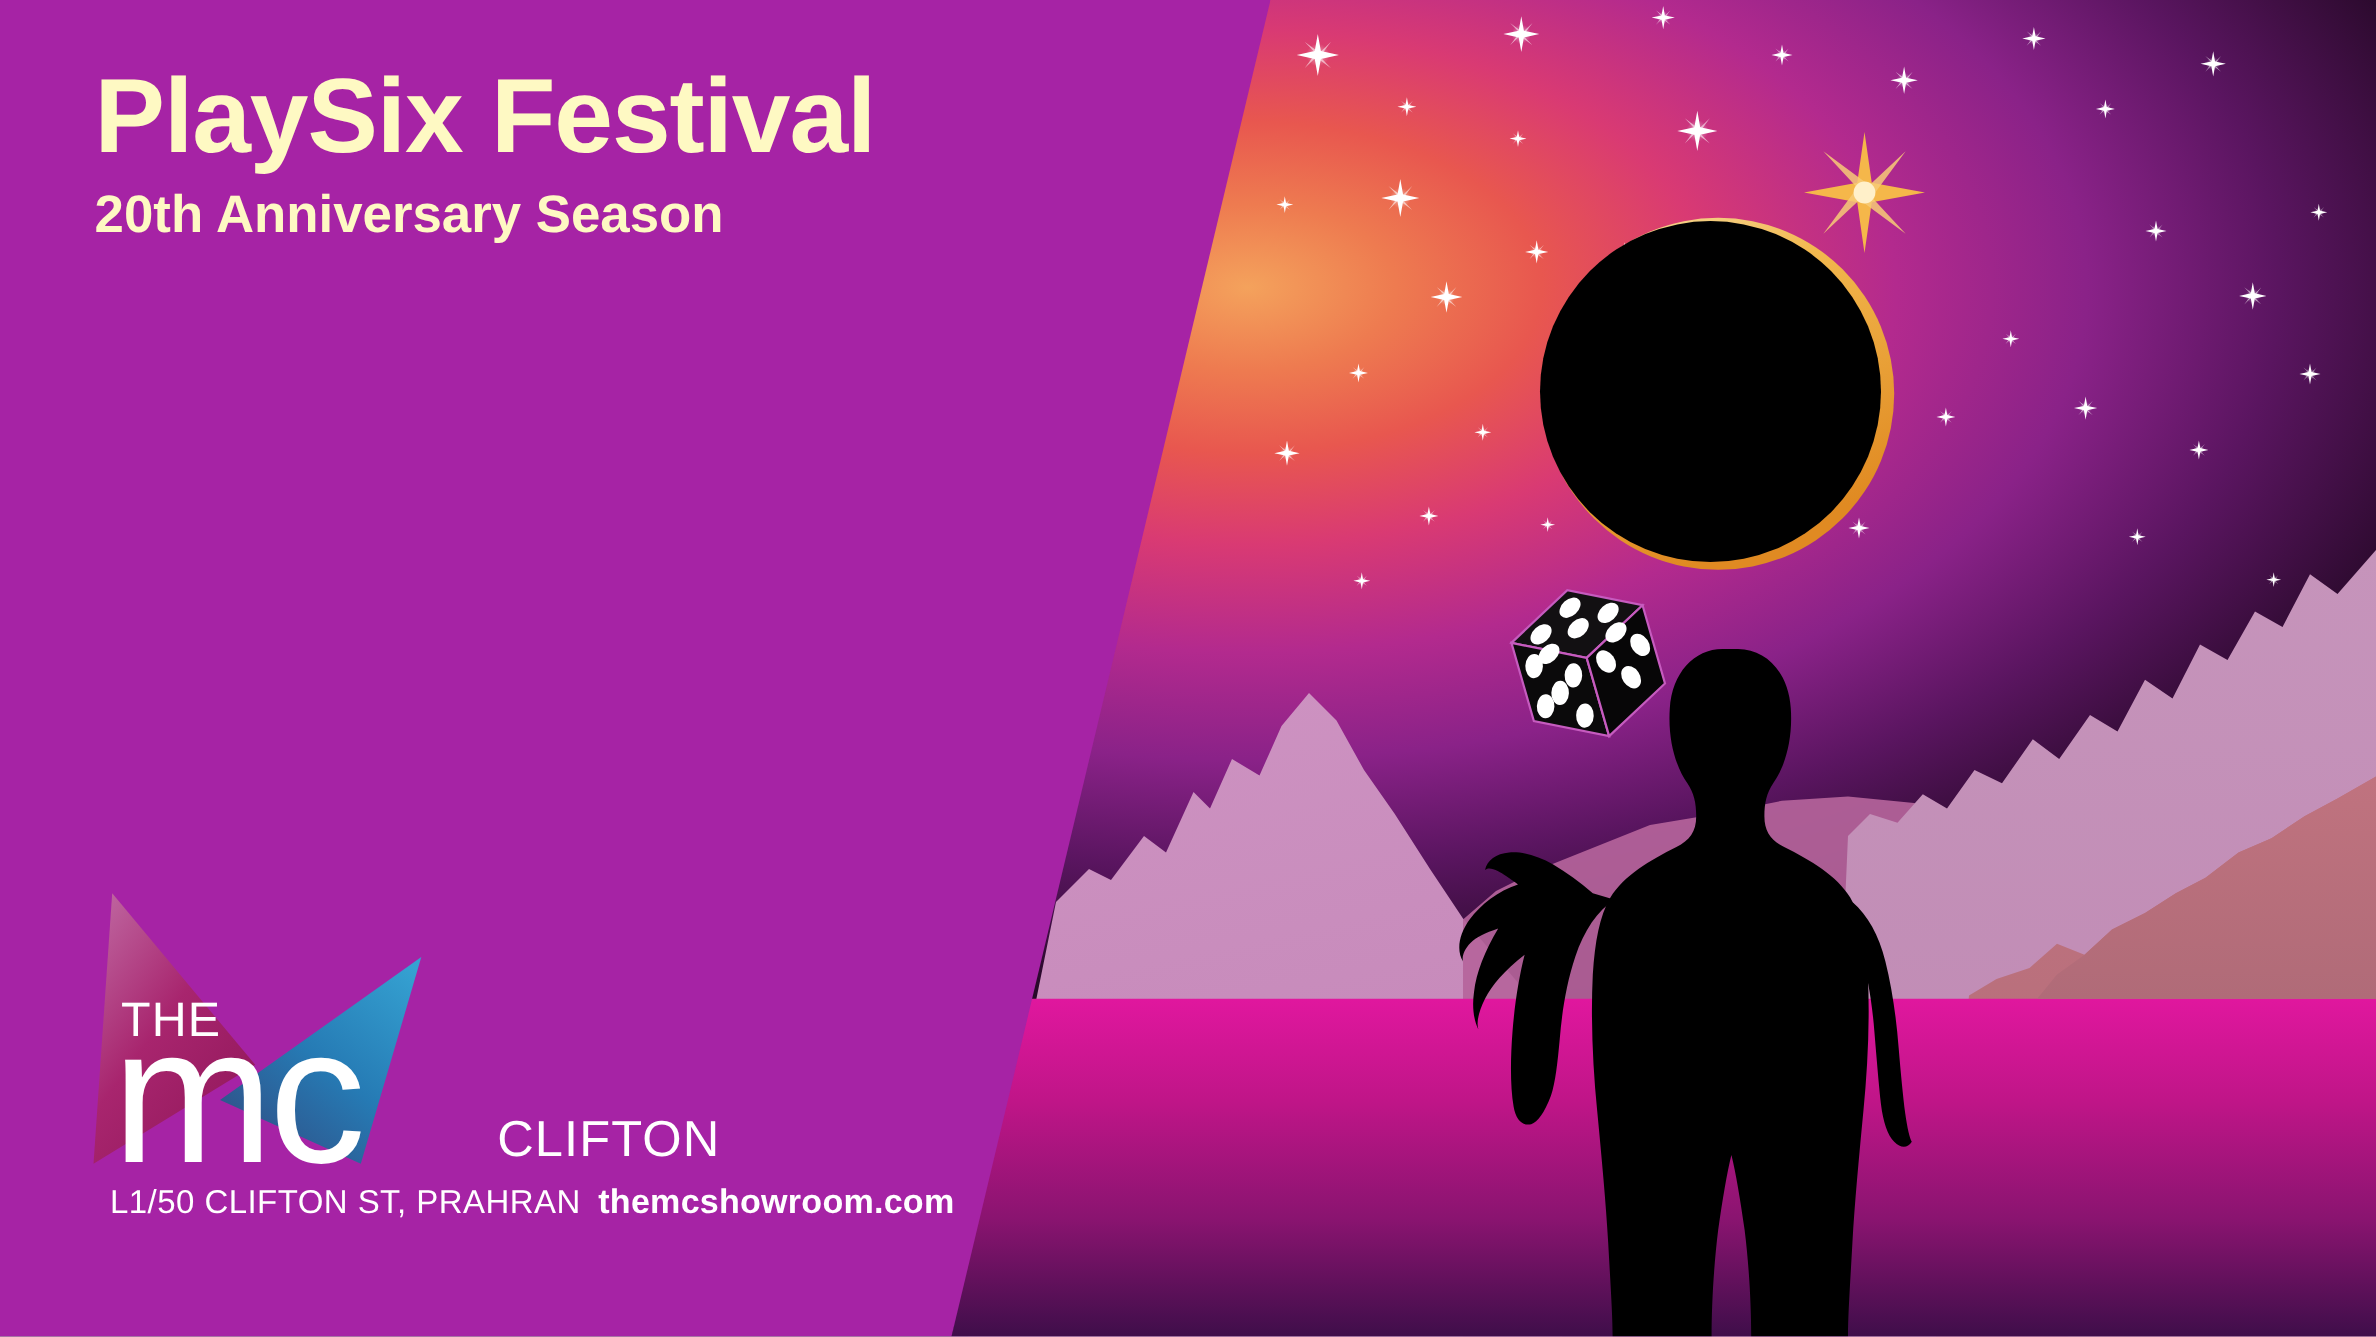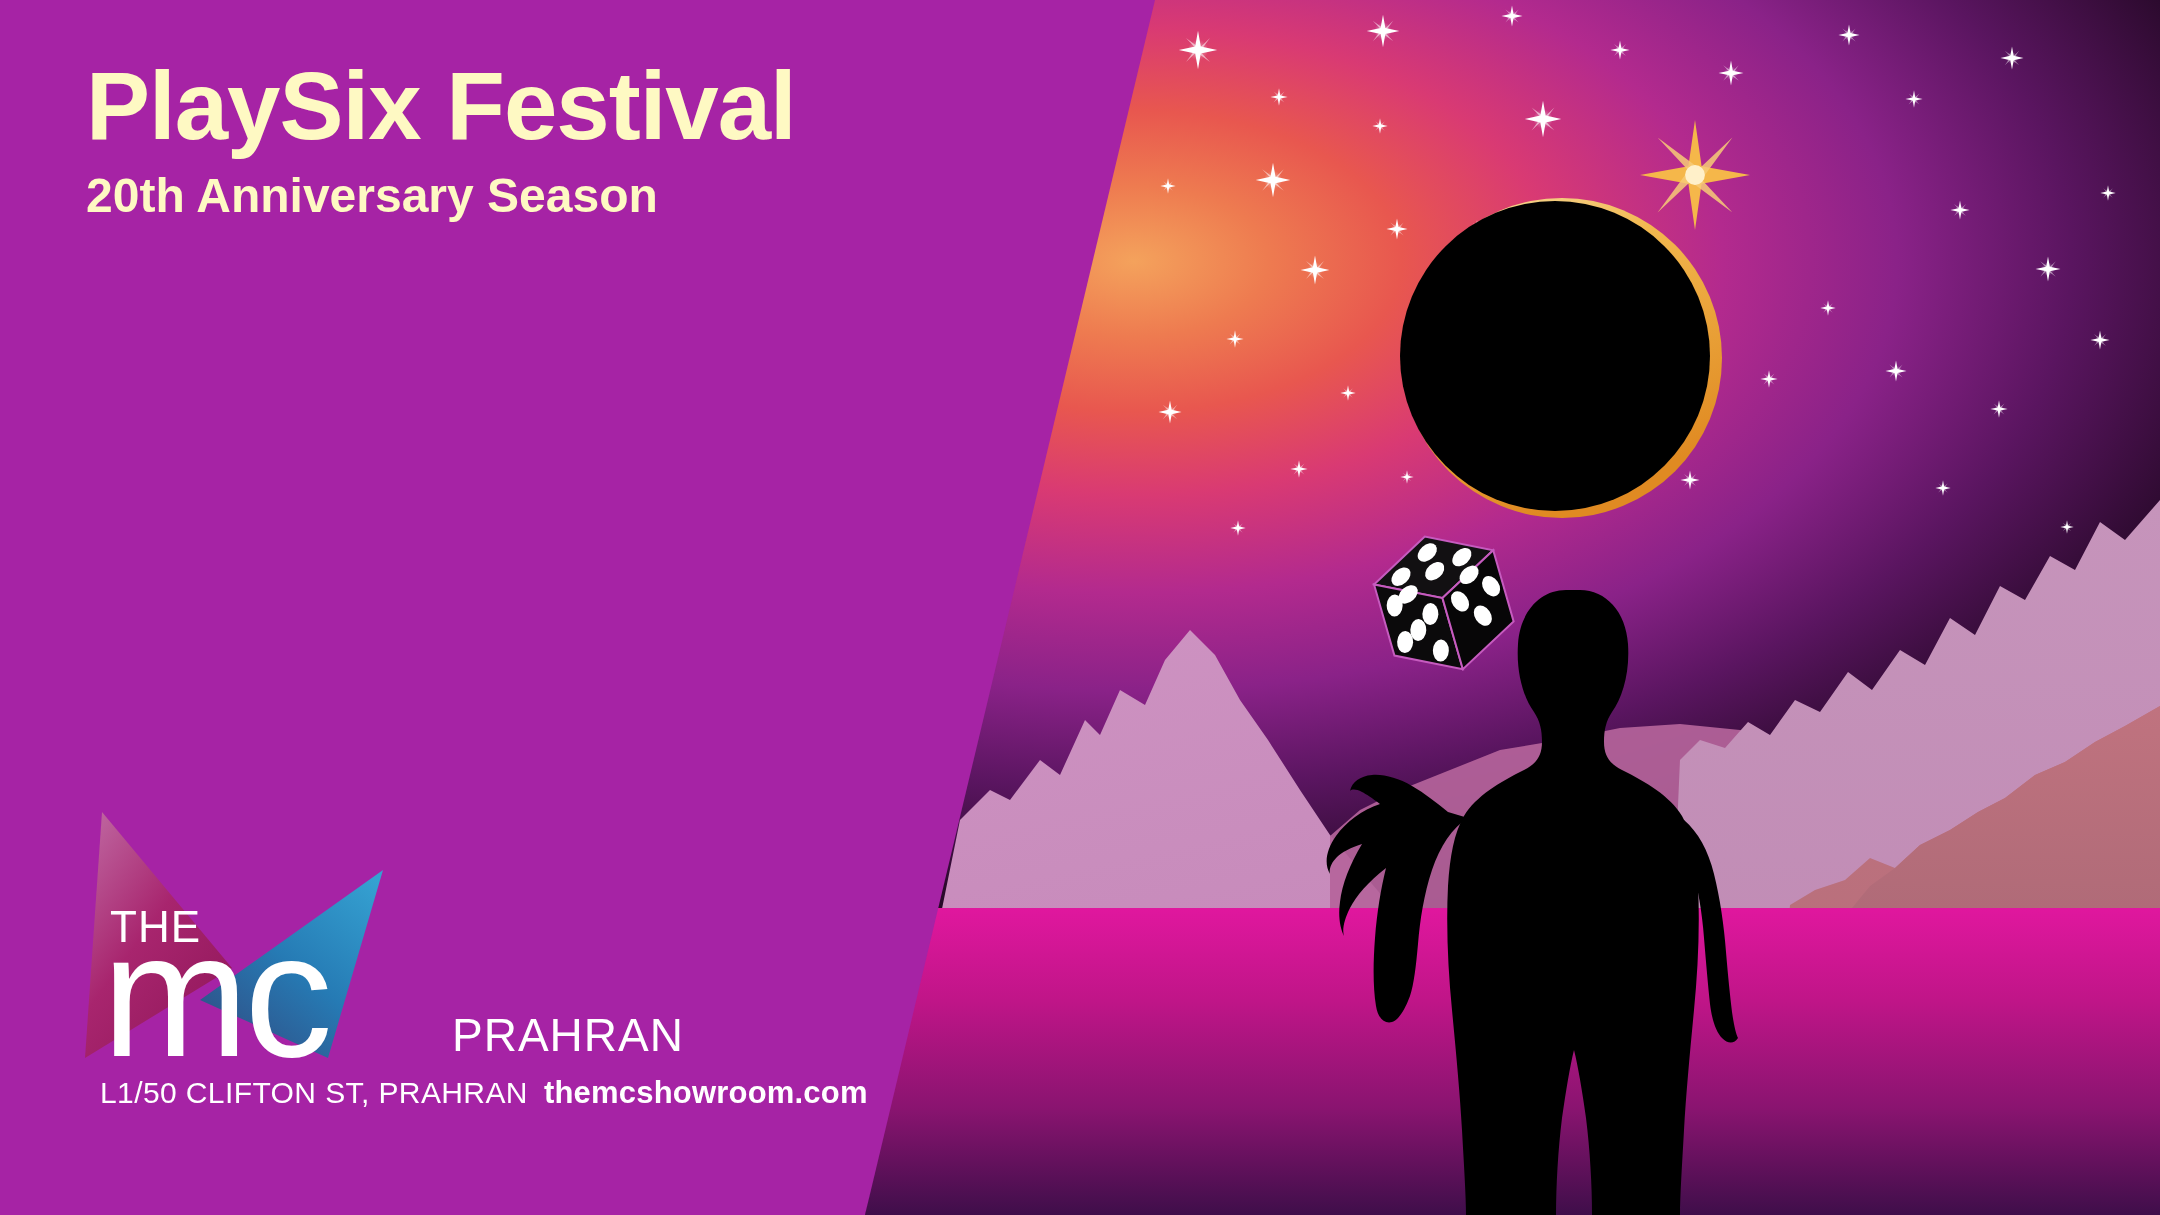--- a/index.html
+++ b/index.html
@@ -385,20 +385,20 @@
         <path d="M22,12 L152,168 L5,258 Z" fill="url(#triMagenta)"></path>
 
         <path d="M303,70 L248,258 L120,200 Z" fill="url(#triTeal)"></path>
 
         <text x="30" y="142" fill="#ffffff" font-family="Liberation Sans, sans-serif" font-size="44" letter-spacing="1">THE</text>
 
         <text x="22" y="256" fill="#ffffff" font-family="Liberation Sans, sans-serif" font-size="176" font-weight="normal" letter-spacing="-4">mc</text>
       </svg>
     </div>
 
-    <div class="logo-showroom">PRAHRAN</div>
+    <div class="logo-showroom">CLIFTON</div>
 
     <div class="logo-footer">
       <span class="logo-addr">L1/50 CLIFTON ST, PRAHRAN</span><span class="logo-url">themcshowroom.com</span>
     </div>
   </div>
 
 </div>
 
 </body></html>

